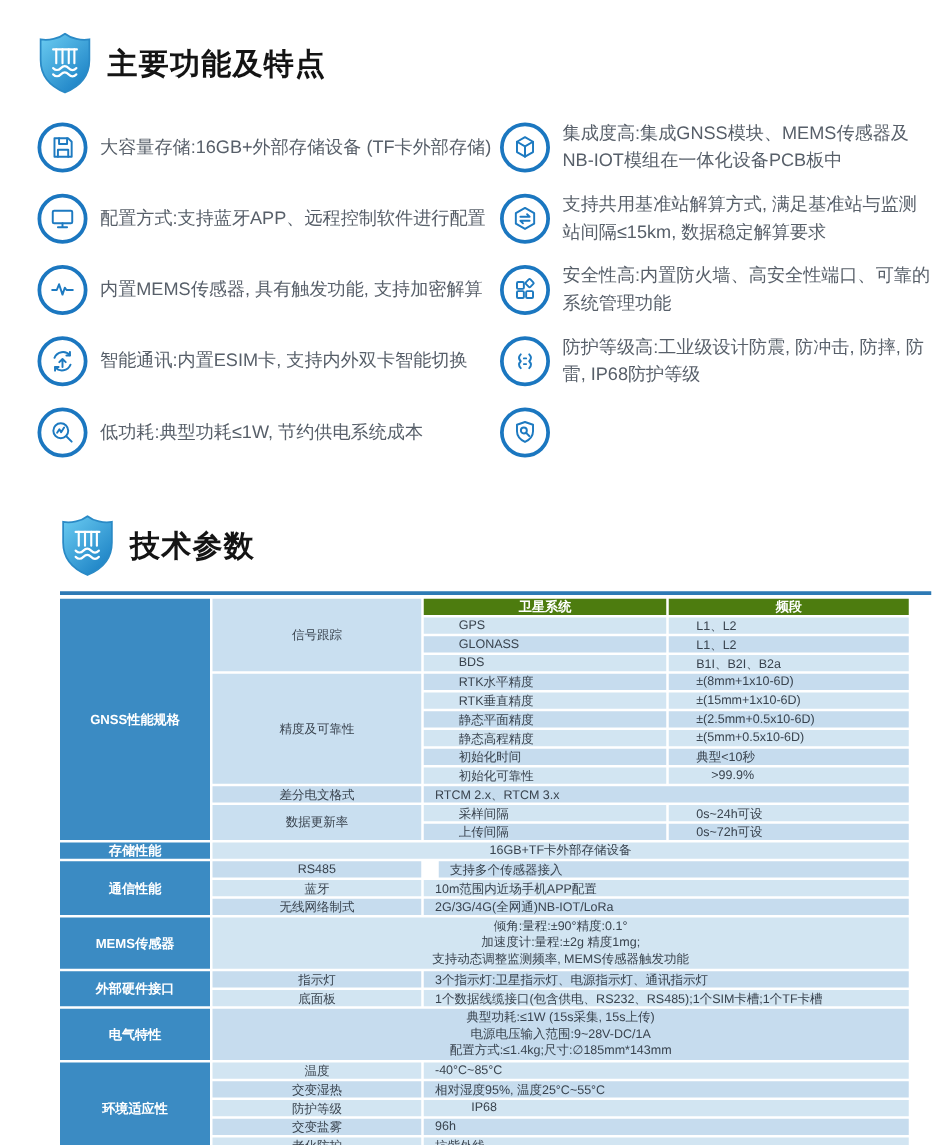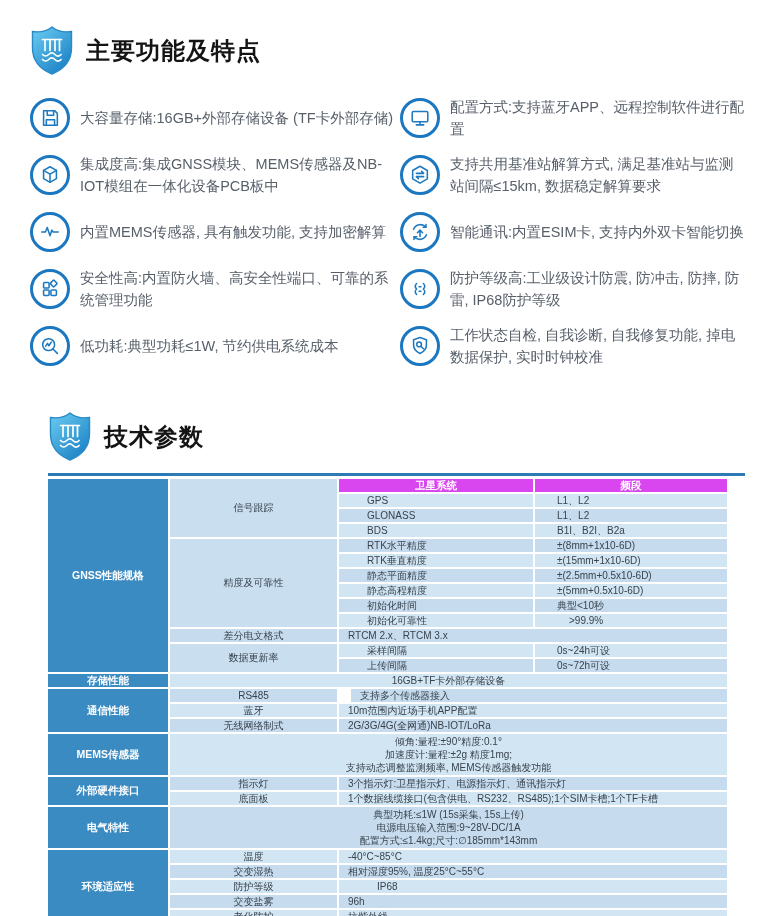--- a/index.html
+++ b/index.html
@@ -41,21 +41,21 @@
     margin-top:3px;
     width:679px; height:444px;
     display:grid;
     grid-template-columns:120px 167px 194px 192px;
     gap:2px;
     font-size:10px;
   }
   .cell { display:flex; align-items:center; overflow:hidden; white-space:nowrap; }
   .cat  { background:#3b8bc3; color:#fff; font-weight:bold; font-size:10.5px;
           justify-content:center; text-align:center; }
-  .hdr  { background:#d946ef; color:#fff; font-weight:bold; font-size:10.5px;
+  .hdr  { background:#4d7c0f; color:#fff; font-weight:bold; font-size:10.5px;
           justify-content:center; }
   .sub  { background:#c9dff0; justify-content:center; }
   .lbl  { justify-content:center; }
   .c3   { padding-left:28px; }
   .c4   { padding-left:22px; }
   .wide { padding-left:9px; }
   .merged { flex-direction:column; justify-content:center; line-height:13px; text-align:center; }
   .rowA { background:#d2e5f2; }
   .rowB { background:#c6dcee; }
 </style>
@@ -90,76 +90,76 @@
               <path d="M5 4h12l3 3v13H5z"></path>
               <path d="M9 4v5h7V4"></path>
               <path d="M8 20v-6h9v6"></path>
             </svg>
           </span>
           <div class="ftext">大容量存储:16GB+外部存储设备 (TF卡外部存储)</div>
         </div>
         <div class="feature">
           <span class="ficon">
             <svg viewBox="0 0 24 24">
+              <path d="M12 3l7 4v9l-7 4-7-4V7z"></path>
+              <path d="M5 7l7 4 7-4M12 11v9"></path>
+            </svg>
+          </span>
+          <div class="ftext">集成度高:集成GNSS模块、MEMS传感器及NB-IOT模组在一体化设备PCB板中</div>
+        </div>
+        <div class="feature">
+          <span class="ficon">
+            <svg viewBox="0 0 24 24">
               <rect x="3.5" y="5" width="17" height="11" rx="1.2"></rect>
               <path d="M12 16v3M8 19.5h8"></path>
             </svg>
           </span>
           <div class="ftext">配置方式:支持蓝牙APP、远程控制软件进行配置</div>
         </div>
         <div class="feature">
           <span class="ficon">
             <svg viewBox="0 0 24 24">
-              <path d="M12 3l7 4v9l-7 4-7-4V7z"></path>
-              <path d="M5 7l7 4 7-4M12 11v9"></path>
-            </svg>
-          </span>
-          <div class="ftext">集成度高:集成GNSS模块、MEMS传感器及NB-IOT模组在一体化设备PCB板中</div>
-        </div>
-        <div class="feature">
-          <span class="ficon">
-            <svg viewBox="0 0 24 24">
               <path d="M12 2.5l8 4.6v9.2l-8 4.6-8-4.6V7.1z"></path>
               <path d="M8 10.2h8l-2.2-2.2M16 13.8H8l2.2 2.2"></path>
             </svg>
           </span>
           <div class="ftext">支持共用基准站解算方式, 满足基准站与监测站间隔≤15km, 数据稳定解算要求</div>
         </div>
         <div class="feature">
           <span class="ficon">
             <svg viewBox="0 0 24 24">
               <path d="M3 12h4l2-5 3 9 2-6 1.5 2H21"></path>
             </svg>
           </span>
           <div class="ftext">内置MEMS传感器, 具有触发功能, 支持加密解算</div>
-        </div>
-        <div class="feature">
-          <span class="ficon">
-            <svg viewBox="0 0 24 24">
-              <path d="M12 17v-6.5M9.2 12.8l2.8-2.8 2.8 2.8"></path>
-              <path d="M5 9a8 8 0 0 1 13.5-2.2M19 15a8 8 0 0 1-13.5 2.2"></path>
-              <path d="M18.5 3.8v3.1h-3.1M5.5 20.2v-3.1h3.1"></path>
-            </svg>
-          </span>
-          <div class="ftext">智能通讯:内置ESIM卡, 支持内外双卡智能切换</div>
         </div>
         <div class="feature">
           <span class="ficon">
             <svg viewBox="0 0 24 24">
               <rect x="5" y="5" width="6" height="6" rx="1"></rect>
               <rect x="5" y="13" width="6" height="6" rx="1"></rect>
               <rect x="13" y="13" width="6" height="6" rx="1"></rect>
               <rect x="13.2" y="3.2" width="5.6" height="5.6" rx="1" transform="rotate(45 16 6)"></rect>
             </svg>
           </span>
           <div class="ftext">安全性高:内置防火墙、高安全性端口、可靠的系统管理功能</div>
         </div>
         <div class="feature">
           <span class="ficon">
             <svg viewBox="0 0 24 24">
+              <path d="M12 17v-6.5M9.2 12.8l2.8-2.8 2.8 2.8"></path>
+              <path d="M5 9a8 8 0 0 1 13.5-2.2M19 15a8 8 0 0 1-13.5 2.2"></path>
+              <path d="M18.5 3.8v3.1h-3.1M5.5 20.2v-3.1h3.1"></path>
+            </svg>
+          </span>
+          <div class="ftext">智能通讯:内置ESIM卡, 支持内外双卡智能切换</div>
+        </div>
+        <div class="feature">
+          <span class="ficon">
+            <svg viewBox="0 0 24 24">
               <path d="M8.3 6c-2 2-2 4 0 6-2 2-2 4 0 6"></path>
               <path d="M15.7 6c2 2 2 4 0 6 2 2 2 4 0 6"></path>
               <path d="M11 9.5h2M11 14.5h2"></path>
             </svg>
           </span>
           <div class="ftext">防护等级高:工业级设计防震, 防冲击, 防摔, 防雷, IP68防护等级</div>
         </div>
         <div class="feature">
           <span class="ficon">
             <svg viewBox="0 0 24 24">
@@ -171,21 +171,20 @@
           <div class="ftext">低功耗:典型功耗≤1W, 节约供电系统成本</div>
         </div>
         <div class="feature">
           <span class="ficon">
             <svg viewBox="0 0 24 24">
               <path d="M12 2.8l7 2.4v5.6c0 4.6-3 7.4-7 9.4-4-2-7-4.8-7-9.4V5.2z"></path>
               <circle cx="11" cy="10.3" r="2.6"></circle>
               <path d="M13 12.3l2.7 2.7"></path>
             </svg>
           </span>
-          <div class="ftext">工作状态自检, 自我诊断, 自我修复功能, 掉电数据保护, 实时时钟校准</div>
         </div>
       </div>
   </section>
 
   <section class="specs">
     <div class="sec-header">
       <svg class="shield" viewBox="0 0 44 50">
         <path d="M22 1C17 5 9 6.5 2.5 5.5V22c0 13 8.5 21.5 19.5 26 11-4.5 19.5-13 19.5-26V5.5C35 6.5 27 5 22 1z" fill="url(#shg)" stroke="#2a8ac6" stroke-width="1.4"></path>
         <g stroke="#fff" fill="none" stroke-width="1.7" stroke-linecap="round">
           <path d="M12.5 13.5h19"></path>

